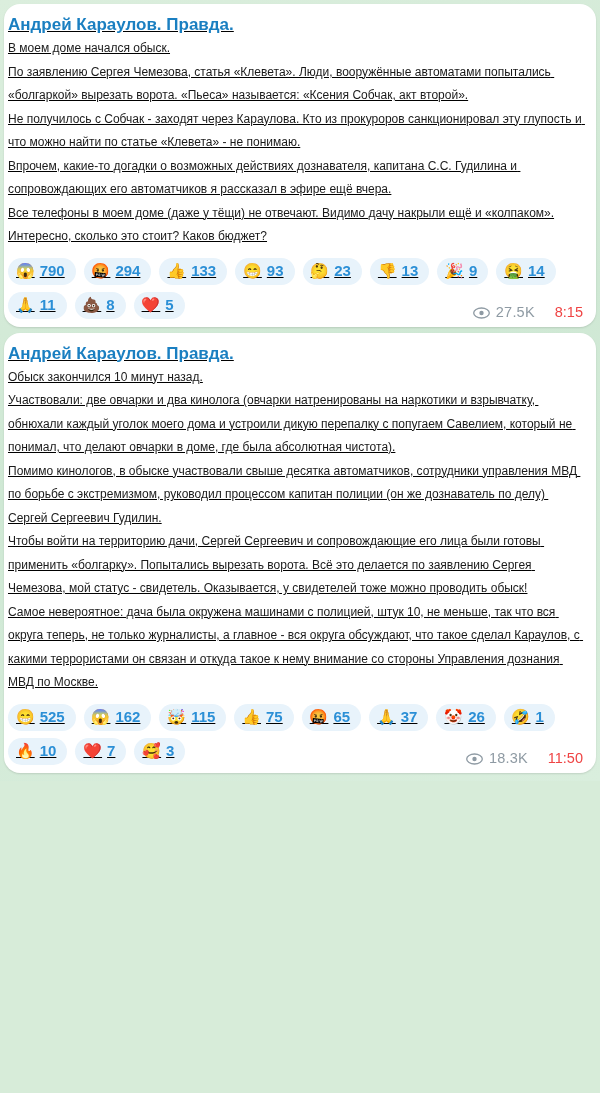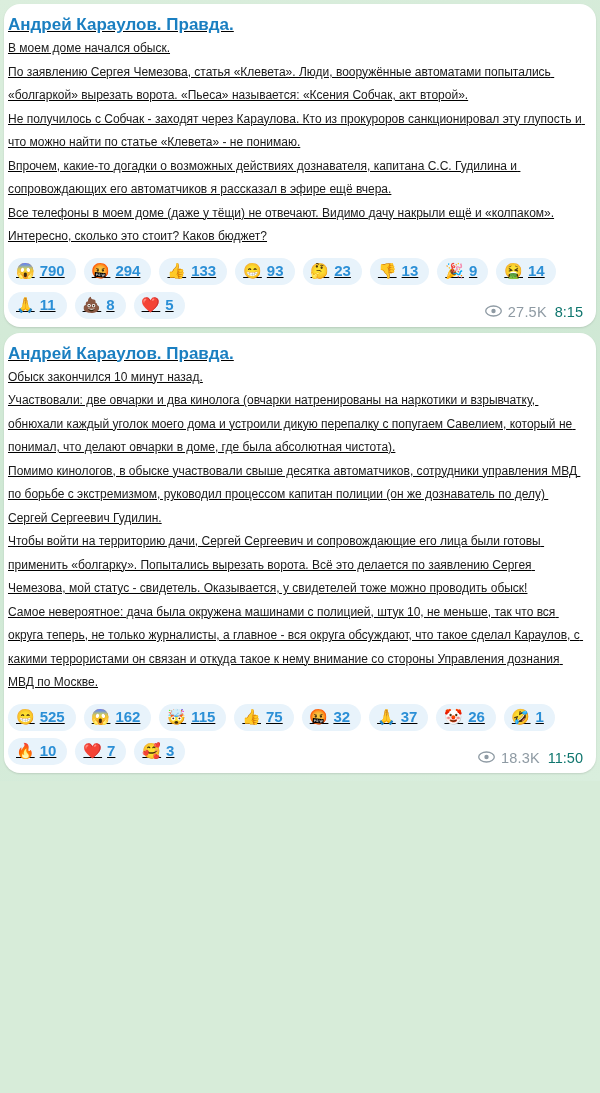--- a/index.html
+++ b/index.html
@@ -69,32 +69,33 @@
     color: #2b8fd6;
     font-size: 15px;
     font-weight: bold;
     line-height: 18px;
   }
   .meta {
     position: absolute;
     right: 13px;
     bottom: 7px;
     display: flex;
+    align-items: center;
     gap: 6px;
     color: #8e9aa3;
     font-size: 14.5px;
   }
   .meta .eye {
     display: inline-block;
     width: 17px;
     height: 12px;
     position: relative;
   }
   .meta .views { letter-spacing: 0.2px; }
-  .meta .time { color: #0f766e; margin-left: 2px; }
+  .meta .time { color: #ef4444; margin-left: 14px; }
   .bottom-pad { height: 2px; }
 </style>
 </head>
 <body>
 
 <div class="feed">
 
   <div class="message">
     <div class="channel-name">Андрей Караулов. Правда.</div>
     <div class="msg-text">В моем доме начался обыск.
@@ -180,21 +181,21 @@
       <div class="reaction">
           <span class="emo">🤯</span>
           <span class="cnt">115</span>
         </div>
       <div class="reaction">
           <span class="emo">👍</span>
           <span class="cnt">75</span>
         </div>
       <div class="reaction">
           <span class="emo">🤬</span>
-          <span class="cnt">32</span>
+          <span class="cnt">65</span>
         </div>
       <div class="reaction">
           <span class="emo">🙏</span>
           <span class="cnt">37</span>
         </div>
       <div class="reaction">
           <span class="emo">🤡</span>
           <span class="cnt">26</span>
         </div>
       <div class="reaction">

